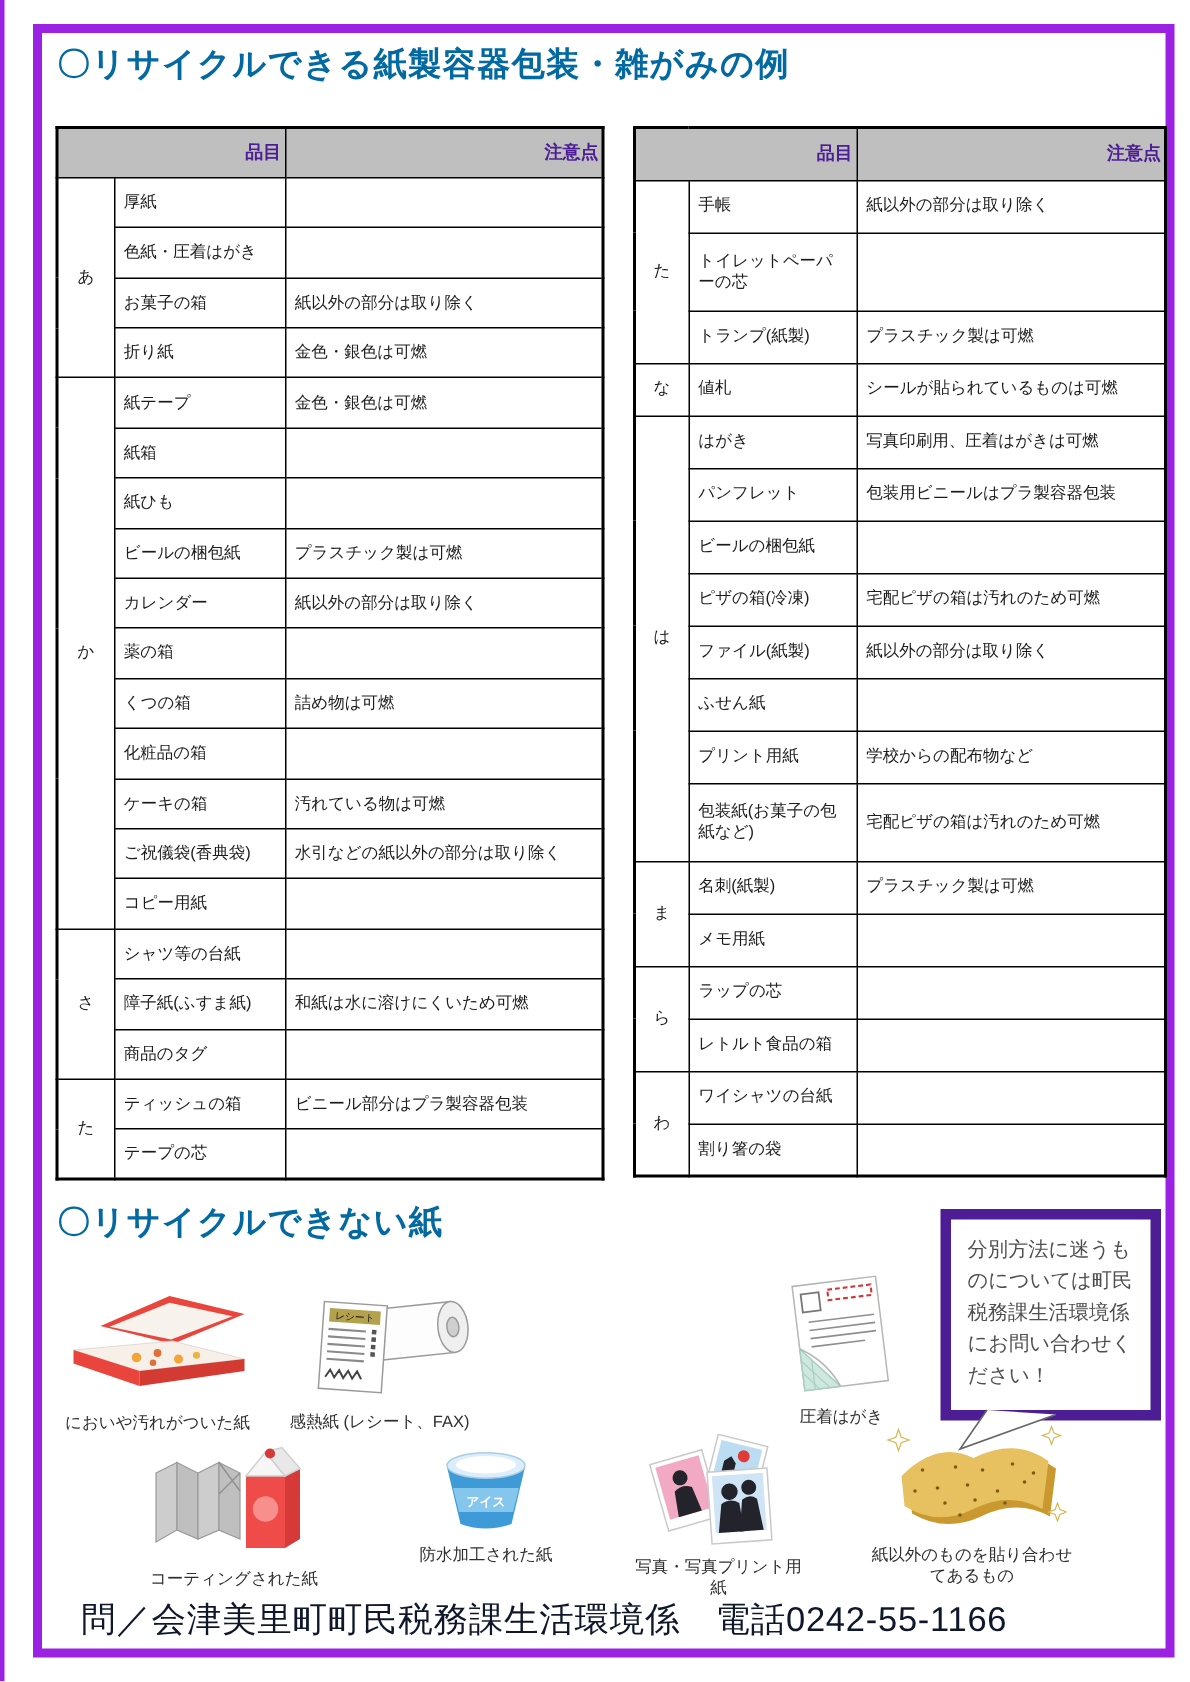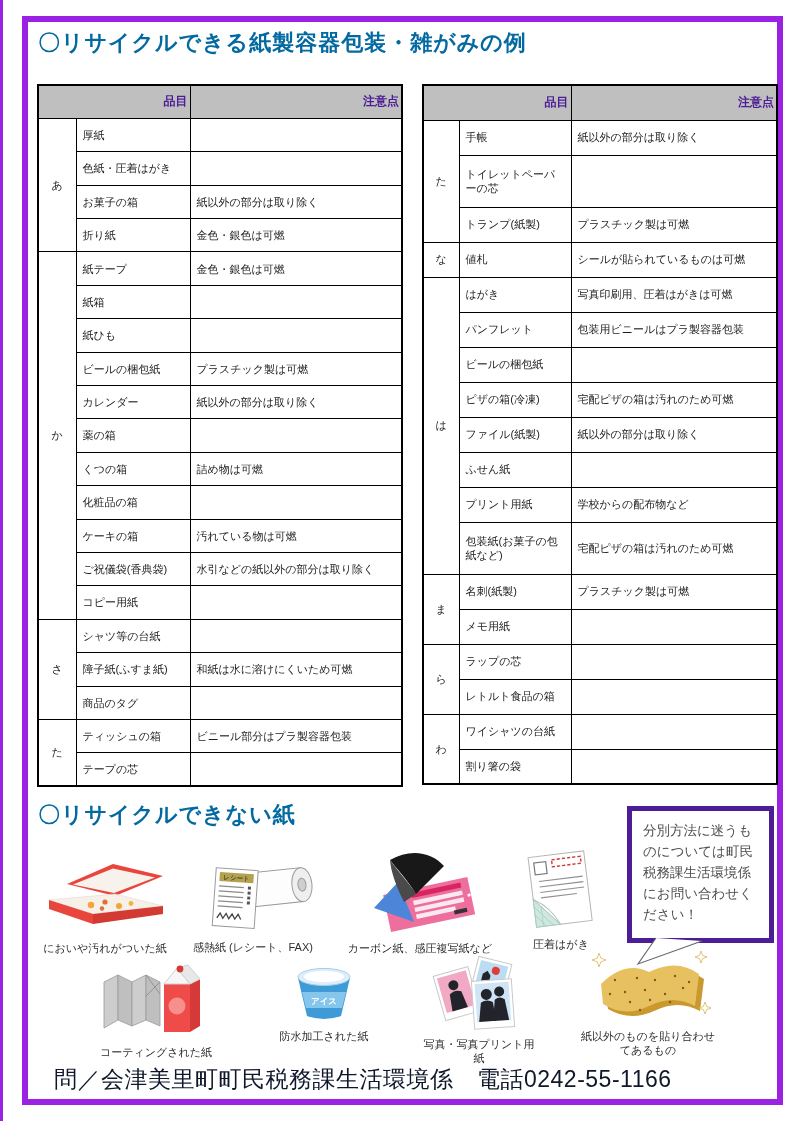--- a/index.html
+++ b/index.html
@@ -15,21 +15,21 @@
   table{border-collapse:collapse;table-layout:fixed;background:#fff;border:2px solid #000}
   td,th{border:1px solid #000;vertical-align:middle}
   th{background:#bfbfbf;font-size:12px;font-weight:bold;height:33px;color:#4c1d95;text-align:right;padding:0 2px}
   td{font-size:11px;color:#1c1c1c;padding:2px 5px 2px 6px;line-height:1.3;text-align:left;word-break:break-all}
   td.kana{text-align:center;padding:2px}
   #left-table tr{height:33.4px}
   #right-table tr{height:35px}
   #right-table tr.tall{height:52px}
   .fig{position:absolute;text-align:center}
   .fig .cap{display:block;margin-top:3px;font-size:11px;font-weight:normal;color:#2e2e2e;line-height:1.3}
-  .bubble{position:absolute;left:627px;top:806px;width:147px;padding:10px 8px 12px 11px;border:5px solid #4c1d95;
+  .bubble{position:absolute;left:627px;top:806px;width:147px;padding:10px 8px 12px 11px;border:7px solid #4c1d95;
           background:#fff;font-size:13.5px;color:#4f4f4f;line-height:1.55}
   .bubble .tail{position:absolute;left:4px;bottom:-28px}
   .contact{position:absolute;left:54px;top:1064px;font-size:23px;color:#0f172a;letter-spacing:.5px;white-space:nowrap}
   
   #fig-pizza{left:30px;top:850px;width:150px}
   #fig-thermal{left:188px;top:853px;width:130px}
   #fig-carbon{left:345px;top:846px;width:150px}
   #fig-postcard{left:515px;top:846px;width:92px}
   #fig-coated{left:95px;top:956px;width:122px}
   #fig-cup{left:278px;top:962px;width:92px}
@@ -281,37 +281,20 @@
             <rect x="57" y="37.5" width="3" height="3"></rect>
           <rect x="57" y="42.5" width="3" height="3"></rect>
             <rect x="57" y="47.5" width="3" height="3"></rect>
         </g>
         <polyline points="28,66 31,61 34,66 37,61 40,66 43,61 46,66 49,61 52,66" fill="none" stroke="#444" stroke-width="1.3"></polyline>
       </g>
     </svg>
     <span class="cap">感熱紙 (レシート、FAX)</span>
   </div>
 
-  <div class="fig" id="fig-carbon">
-    <svg width="136" height="88" viewBox="0 0 136 88">
-      <g transform="rotate(-12 75 58)">
-        <rect x="34" y="40" width="86" height="38" fill="#ee6f9e"></rect>
-        <rect x="62" y="44" width="50" height="5" fill="#d8255f"></rect>
-        <rect x="62" y="52" width="50" height="4.5" fill="#fbe9f0"></rect>
-        <rect x="62" y="59" width="50" height="4.5" fill="#fbe9f0"></rect>
-        <rect x="62" y="66" width="40" height="4.5" fill="#fbe9f0"></rect>
-        <rect x="100" y="70" width="13" height="4" fill="#333"></rect>
-        <circle cx="118" cy="58" r="1.6" fill="#fff"></circle>
-      </g>
-      <polygon points="22,62 46,36 62,76" fill="#4d86d8"></polygon>
-      <path d="M38,14 C58,2 80,6 92,20 L64,48 C54,32 44,22 38,14 Z" fill="#181818"></path>
-      <path d="M38,14 C48,28 58,38 64,48 L52,56 C44,40 39,26 38,14 Z" fill="#4a4a4a"></path>
-    </svg>
-    <span class="cap">カーボン紙、感圧複写紙など</span>
-  </div>
 
   <div class="fig" id="fig-postcard">
     <svg width="82" height="84" viewBox="0 0 82 84">
       <g transform="rotate(-7 40 42)">
         <rect x="12" y="8" width="56" height="70" fill="#fff" stroke="#b5b5b5"></rect>
         <rect x="17" y="14" width="12" height="12" fill="none" stroke="#777" stroke-width="1.2"></rect>
         <rect x="35" y="13" width="29" height="7" fill="none" stroke="#d23636" stroke-width="1.4" stroke-dasharray="3.2 2"></rect>
         <g stroke="#8f8f8f" stroke-width="1.1">
           <line x1="20" y1="33" x2="64" y2="33"></line>
             <line x1="20" y1="38.5" x2="64" y2="38.5"></line>

